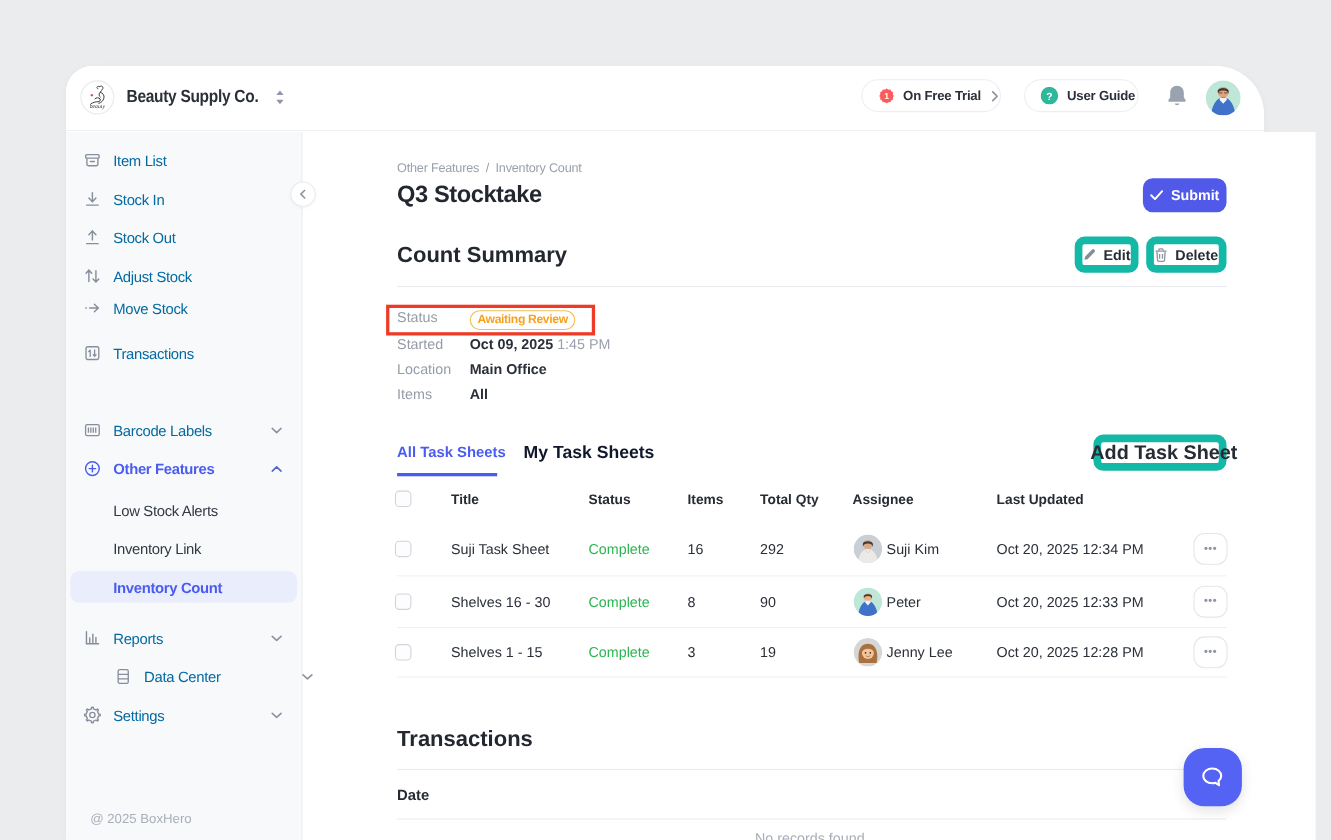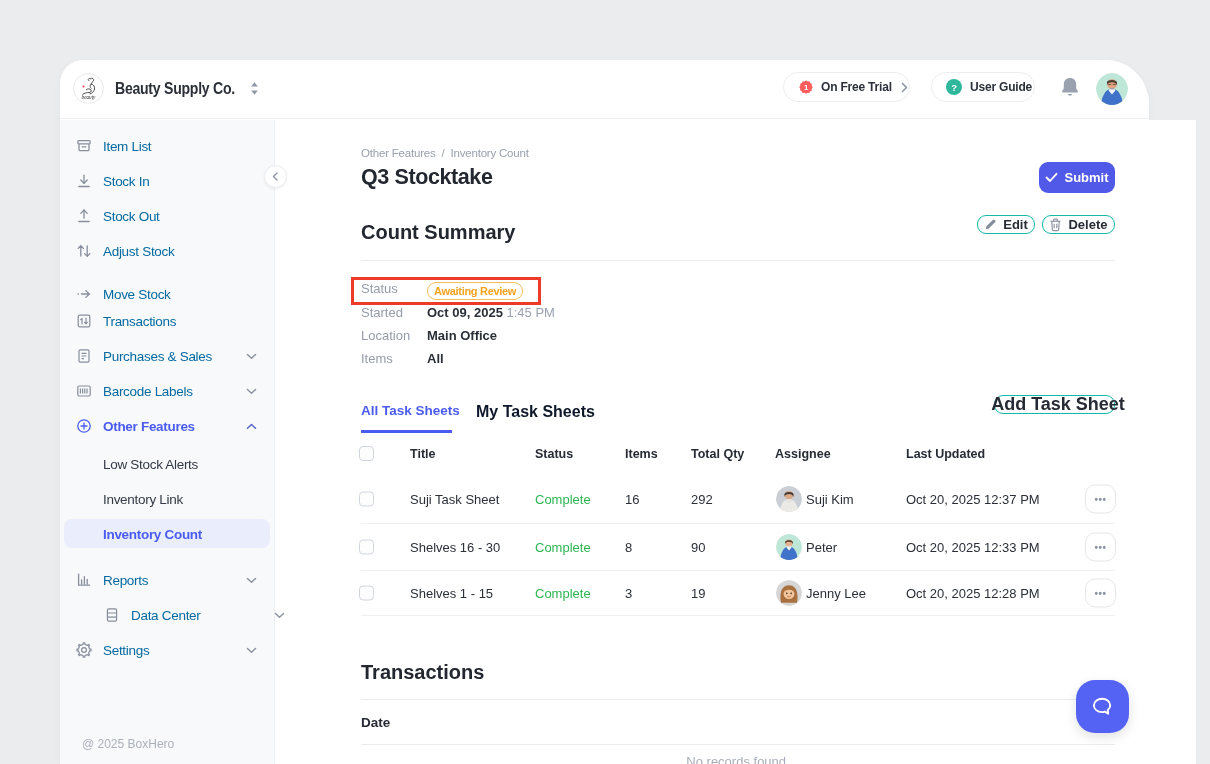--- a/index.html
+++ b/index.html
@@ -19,21 +19,21 @@
 .mi .tx { position:absolute; left:43px; font-size:13.5px; color:#0369a1; letter-spacing:-0.3px; }
 .mi .ch { position:absolute; right:18px; }
 .mi.blue .tx { color:#4a5cf0; font-weight:bold; }
 .sub { position:absolute; left:43px; font-size:13.5px; color:#333a45; letter-spacing:-0.3px; }
 .pillnav { position:absolute; left:4px; width:206px; height:29px; background:#eaedfb; border-radius:8px; }
 .foot { position:absolute; left:22px; top:617px; font-size:12px; color:#aab0ba; }
 .collapse { position:absolute; left:204px; top:105px; width:23px; height:23px; background:#fff; border:1px solid #e9ebee; border-radius:50%; box-shadow:0 1px 3px rgba(0,0,0,.05); z-index:5; display:flex; align-items:center; justify-content:center; }
 .main { position:absolute; left:216px; top:60px; width:873px; height:644px; background:#fff; border-radius:0 0 0 0;margin-left:47px; }
 .crumb { position:absolute; left:38px; top:27px; font-size:11.5px; color:#99a0ac; letter-spacing:-0.2px; }
 .h1 { position:absolute; left:38px; top:45px; font-size:21.5px; font-weight:bold; color:#23272f; letter-spacing:-0.4px; white-space:nowrap; }
-.btn { position:absolute; height:19px; border:1px solid #14b8a6; border-radius:9px; background:#fff; display:flex; align-items:center; justify-content:center; font-size:13px; font-weight:bold; color:#262b34; white-space:nowrap; }
+.btn { position:absolute; height:33px; border:7px solid #14b8a6; border-radius:9px; background:#fff; display:flex; align-items:center; justify-content:center; font-size:13px; font-weight:bold; color:#262b34; white-space:nowrap; }
 .submit { position:absolute; left:716px; top:42px; width:76px; height:31px; background:#5159e8; border-radius:9px; color:#fff; display:flex; align-items:center; justify-content:center; font-size:13px; font-weight:bold; white-space:nowrap; }
 .h2 { position:absolute; left:38px; font-size:20px; font-weight:bold; color:#23272f; }
 .hr { position:absolute; left:38px; width:754px; height:1px; background:#e9ebee; }
 .lbl { position:absolute; left:38px; font-size:13px; color:#959ca8; }
 .val { position:absolute; left:104px; font-size:13px; font-weight:bold; color:#2a2f38; }
 .redbox { position:absolute; left:28px; top:157px; width:190px; height:28px; border:3px solid #ee3b27; }
 .badge { position:absolute; left:104px; top:162px; height:18px; padding:0 6px; border:1px solid #f5bd55; border-radius:10px; color:#f6a21e; font-size:11px; font-weight:bold; display:flex; align-items:center; letter-spacing:-0.3px; }
 .tab1 { position:absolute; left:38px; top:283px; font-size:13.5px; font-weight:bold; color:#4a5cf0; }
 .tab2 { position:absolute; left:153px; top:283px; font-size:16px; font-weight:bold; color:#0f172a; }
 .tabline { position:absolute; left:38px; top:310px; width:91px; height:2.5px; background:#4a5cf0; }
@@ -129,50 +129,38 @@
       </div>
     <div class="mi" style="top:119px;">
         <svg class="ic" viewBox="0 0 16 16">
           <g fill="none" stroke="#868e9c" stroke-width="1.3" stroke-linecap="round">
             <path d="M4.8 13 v-10 M2.2 5.4 L4.8 2.6 L7.4 5.4"></path>
             <path d="M11.2 3 v10 M8.6 10.6 L11.2 13.4 L13.8 10.6"></path>
           </g>
         </svg>
         <span class="tx">Adjust Stock</span>
       </div>
-    <div class="mi" style="top:162px;">
+    <div class="mi" style="top:148px;">
         <svg class="ic" viewBox="0 0 16 16">
           <g fill="none" stroke="#868e9c" stroke-width="1.3" stroke-linecap="round">
             <path d="M2 8 h0.4"></path>
             <path d="M5.5 8 h7.5 M9.8 4.6 L13.4 8 L9.8 11.4"></path>
           </g>
         </svg>
         <span class="tx">Move Stock</span>
       </div>
     <div class="mi" style="top:189px;">
         <svg class="ic" viewBox="0 0 16 16">
           <g fill="none" stroke="#868e9c" stroke-width="1.2">
             <rect x="2.2" y="2.2" width="11.6" height="11.6" rx="1.6"></rect>
             <path d="M6 11 V5.4 l-1.3 1.2" stroke-linecap="round" stroke-linejoin="round"></path>
             <path d="M10 5 v5.6 M8.7 9.4 L10 10.8 L11.3 9.4" stroke-linecap="round" stroke-linejoin="round"></path>
           </g>
         </svg>
         <span class="tx">Transactions</span>
-      </div>
-    <div class="mi" style="top:224px;">
-        <svg class="ic" viewBox="0 0 16 16">
-          <g fill="none" stroke="#868e9c" stroke-width="1.2">
-            <rect x="3" y="1.8" width="10" height="12.4" rx="1.4"></rect>
-            <path d="M5.6 5.4 h4.8 M5.6 8 h4.8 M5.6 10.6 h2.4"></path>
-          </g>
-        </svg>
-        <span class="tx">Purchases &amp; Sales</span>
-        <svg class="ch" width="11" height="7" viewBox="0 0 11 7">
-          <path d="M1.5 1.5 L5.5 5.2 L9.5 1.5" stroke="#8d94a1" stroke-width="1.5" fill="none" stroke-linecap="round" stroke-linejoin="round"></path>
-        </svg>
       </div>
     <div class="mi" style="top:259px;">
         <svg class="ic" viewBox="0 0 16 16">
           <g fill="none" stroke="#868e9c" stroke-width="1.2">
             <rect x="1.8" y="3" width="12.4" height="10" rx="1.4"></rect>
             <path d="M4.4 5.6 v4.8 M6.6 5.6 v4.8 M8.8 5.6 v4.8 M11 5.6 v4.8"></path>
           </g>
         </svg>
         <span class="tx">Barcode Labels</span>
         <svg class="ch" width="11" height="7" viewBox="0 0 11 7">
@@ -289,21 +277,21 @@
       <div class="av24" style="left:415px;">
           <svg width="26" height="26" viewBox="0 0 24 24">
             <circle cx="12" cy="12" r="12" fill="#c9cfd4"></circle>
             <path d="M12 4.6 c-2.5 0 -4 1.6 -4 3.7 c0 2.1 1.7 4 4 4 c2.3 0 4 -1.9 4 -4 c0 -2.1 -1.5 -3.7 -4 -3.7 z" fill="#d9a98a"></path>
             <path d="M7.8 7.6 c0.3 -2.6 8.1 -2.8 8.4 0.2 l0 2.6 c-0.7 -2.3 -1.8 -3 -4.2 -3 c-2.4 0 -3.6 0.7 -4.2 2.8 z" fill="#463931"></path>
             <path d="M3.6 24 c0.4 -6.8 3.8 -12 8.4 -12 c4.6 0 8 5.2 8.4 12 z" fill="#eceae6"></path>
             <path d="M9.5 12.6 l2.5 2.8 2.5 -2.8" stroke="#d9d5cf" stroke-width="0.8" fill="none"></path>
           </svg>
         </div>
       <div class="cell" style="left:445px;">Suji Kim</div>
-      <div class="cell" style="left:545px;">Oct 20, 2025 12:37 PM</div>
+      <div class="cell" style="left:545px;">Oct 20, 2025 12:34 PM</div>
       <div class="dots">•••</div>
     </div>
     <div class="row" style="top:404px; height:47px;">
       <div class="cell" style="left:-2px; width:15px; height:15px; border:1.5px solid #d0d5dc; border-radius:4px; background:#fdfdfe;"></div>
       <div class="cell" style="left:49px;">Shelves 16 - 30</div>
       <div class="cell green" style="left:174px;">Complete</div>
       <div class="cell" style="left:264px;">8</div>
       <div class="cell" style="left:330px;">90</div>
       <div class="av24" style="left:415px;">
           <svg width="26" height="26" viewBox="0 0 24 24">

